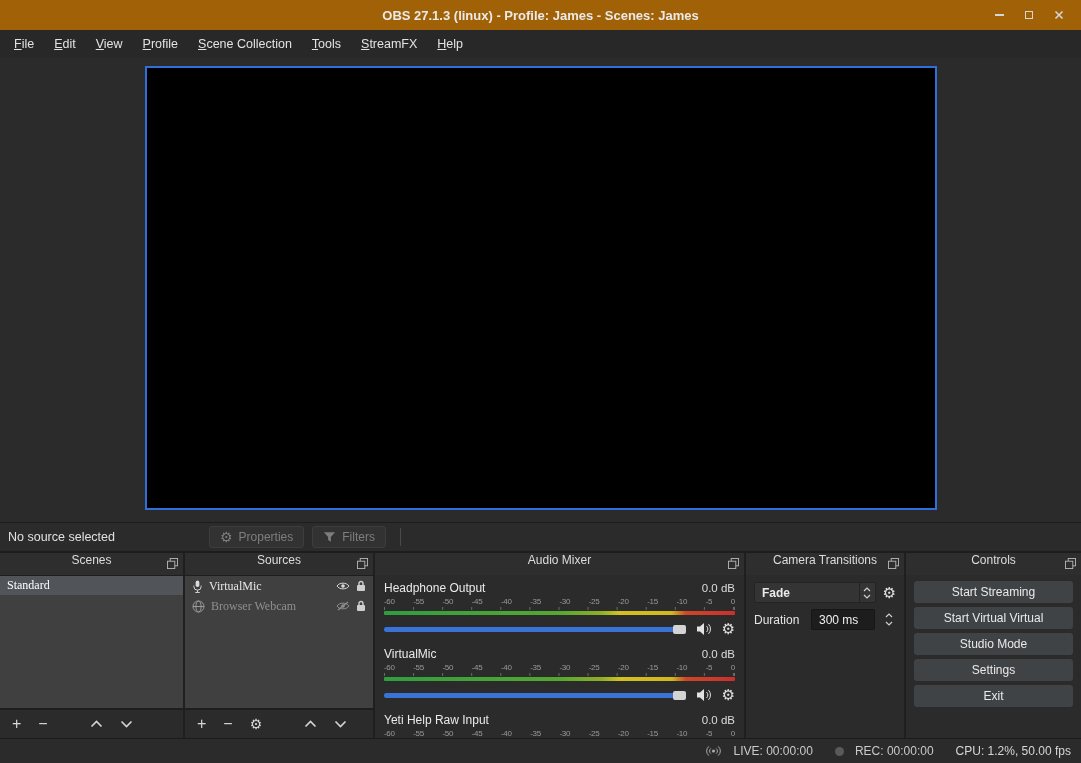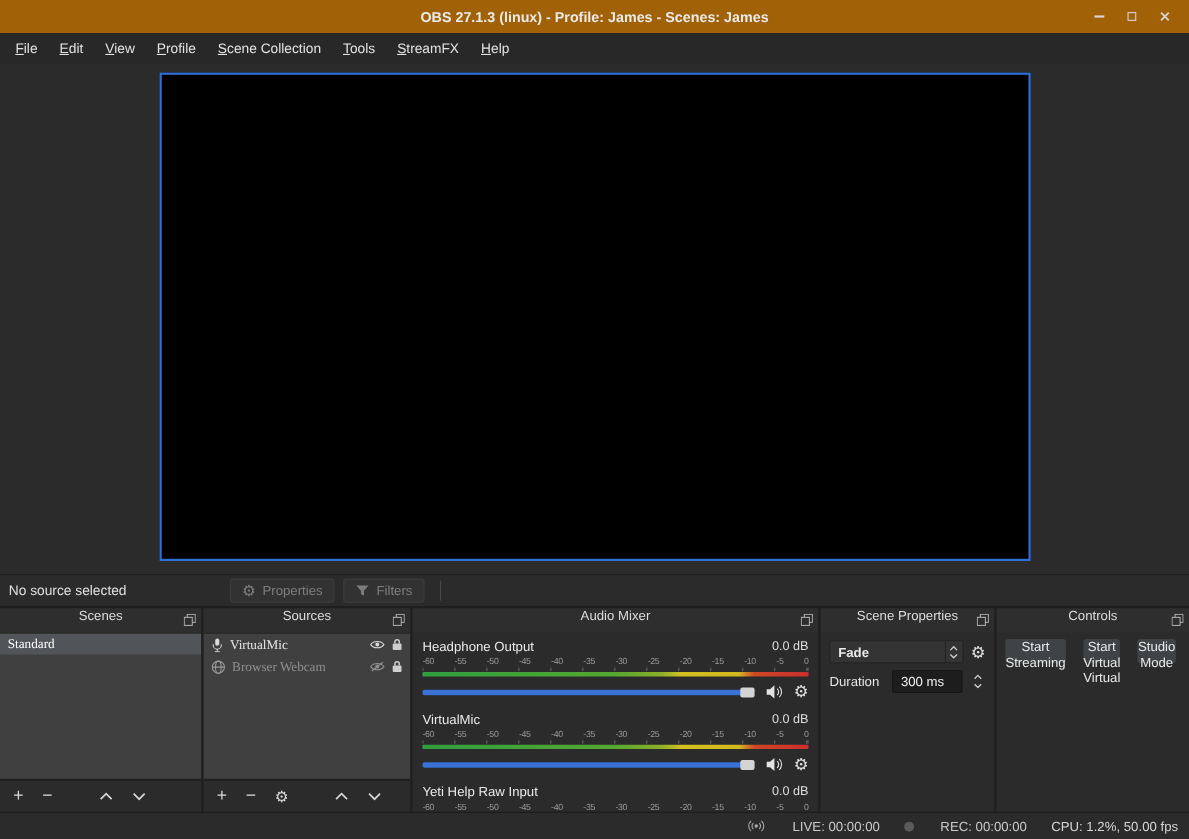--- a/index.html
+++ b/index.html
@@ -90,28 +90,28 @@
            display:flex; align-items:center; padding-left:7px; color:#eaeaea;font-weight:bold; }
   .combo-spin { margin-left:auto; align-self:stretch; width:16px; border-left:1px solid #232323;
                 display:flex; flex-direction:column; align-items:center; justify-content:center; gap:2px; }
   .gear-btn { font-size:15px; color:#e0e0e0; }
   .dur-label { width:50px; color:#e4e4e4; }
   .dur-field { flex:1; height:21px; background:#1d1d1d; border:1px solid #161616; border-radius:2px;
                display:flex; align-items:center; padding:0 7px; color:#f0f0f0; }
   .dur-spin { width:14px; display:flex; flex-direction:column; align-items:center; gap:3px; }
 
   
-  .controls-body { padding:6px 8px; display:flex; flex-direction:row; gap:16px; }
+  .controls-body { padding:6px 8px; display:flex; flex-direction:column; gap:4px; }
   .ctl-btn { height:22px; background:#404346; border:none; border-radius:3px; color:#e9e9e9;
              font-family:"Liberation Sans",sans-serif; font-size:12px; }
 
   
   .statusbar { height:25px; border-top:1px solid #1c1c1c; background:#2b2b2b;
                display:flex; align-items:center; justify-content:flex-end; padding:0 10px; }
-  .sb-group { display:flex; align-items:center; gap:24px; color:#c9c9c9; margin-left:22px; }
+  .sb-group { display:flex; align-items:center; gap:11px; color:#c9c9c9; margin-left:22px; }
   .rec-dot { width:9px; height:9px; border-radius:50%; background:#5a5a5a; }
   .sb-stats { color:#d6d6d6; }
 </style>
 </head>
 <body>
 
 <div class="titlebar">
   <div class="title">OBS 27.1.3 (linux) - Profile: James - Scenes: James</div>
   <div class="win-controls">
     <span class="win-btn">
@@ -373,21 +373,21 @@
             <span>0</span>
           </div>
 
       </div>
 
     </div>
   </div>
 
   <div class="dock dock-transitions">
     <div class="dock-header">
-      <span>Scene Properties</span>
+      <span>Camera Transitions</span>
       <span class="popout">
         <svg width="11" height="11" viewBox="0 0 12 12">
             <rect x="3.5" y="0.5" width="8" height="8" fill="none" stroke="#b5b5b5"></rect>
             <rect x="0.5" y="3.5" width="8" height="8" fill="#2e2e2e" stroke="#b5b5b5"></rect>
           </svg>
       </span>
     </div>
     <div class="trans-body">
       <div class="trans-row">
         <div class="combo">

